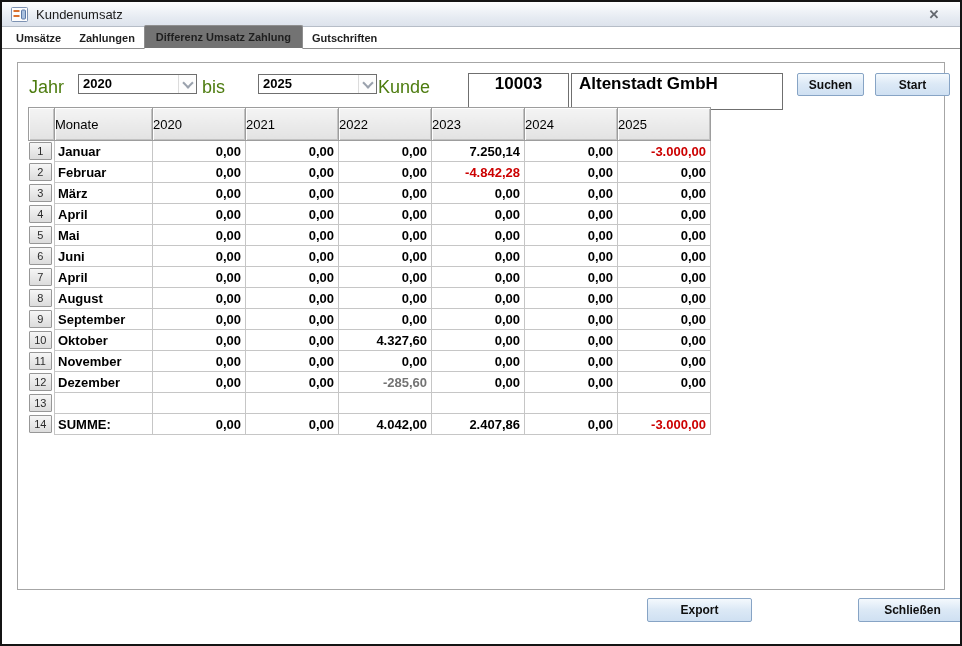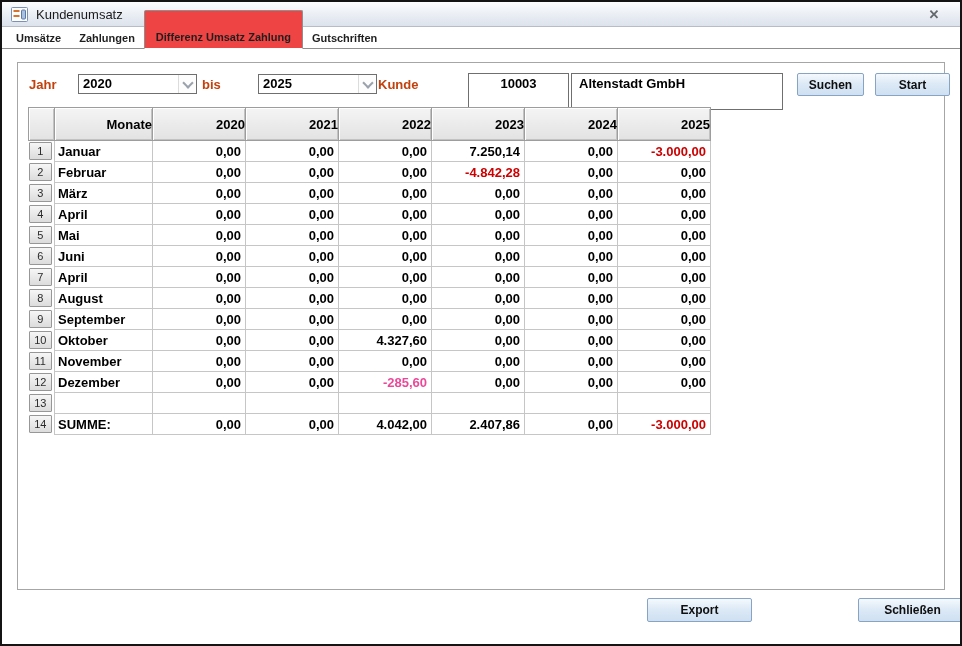--- a/index.html
+++ b/index.html
@@ -7,47 +7,47 @@
 
   
   .titlebar{height:24px;background:linear-gradient(#fcfdfe,#e6ebf2 65%,#dde3ec);border-bottom:1px solid #b6bdc7;display:flex;align-items:center;padding:0 6px;}
   .win-icon{width:17px;height:15px;margin-left:3px;flex:0 0 auto;}
   .win-title{font-size:13px;color:#1b1b1b;margin-left:8px;white-space:nowrap;}
   .close-btn{margin-left:auto;margin-right:10px;width:20px;height:16px;display:flex;align-items:center;justify-content:center;color:#63686f;font-size:13px;font-weight:bold;cursor:default;}
 
   
   .tabstrip{height:22px;background:#ffffff;border-bottom:1px solid #8f8f8f;display:flex;align-items:flex-end;padding-left:5px;box-sizing:border-box;}
   .tab{font-size:11px;font-weight:bold;color:#1f1f1f;padding:3px 9px 4px 9px;white-space:nowrap;cursor:default;}
-  .tab.active{border:1px solid #8f8f8f;border-bottom:1px solid #ffffff;border-radius:2px 2px 0 0;background:#ef4444;margin-bottom:-1px;padding:20px 11px 5px 11px;}
+  .tab.active{border:1px solid #8f8f8f;border-bottom:1px solid #ffffff;border-radius:2px 2px 0 0;background:#737373;margin-bottom:-1px;padding:5px 11px 5px 11px;}
 
   
   .panel{position:absolute;left:15px;top:60px;width:926px;height:526px;border:1px solid #a6a6a6;background:#ffffff;box-sizing:content-box;}
-  .flabel{position:absolute;font-size:13px;font-weight:bold;color:#c2410c;white-space:nowrap;}
+  .flabel{position:absolute;font-size:18px;font-weight:normal;color:#4d7c0f;white-space:nowrap;}
   #lbl-jahr{left:11px;top:14px;}
   #lbl-bis{left:184px;top:14px;}
   #lbl-kunde{left:360px;top:14px;}
 
   .combo{position:absolute;height:20px;display:flex;align-items:stretch;border:1px solid #6f6f6f;background:#fff;box-sizing:border-box;cursor:default;}
   #combo-von{left:60px;top:11px;width:119px;}
   #combo-bis{left:240px;top:11px;width:119px;}
   .combo .val{flex:1;font-weight:bold;font-size:13px;line-height:18px;padding-left:4px;color:#000;}
   .combo .arrow{width:17px;display:flex;align-items:center;justify-content:center;border-left:1px solid #dcdcdc;background:#fdfdfd;}
   .chev{width:6px;height:6px;border-right:2px solid #9aa2ad;border-bottom:2px solid #9aa2ad;transform:rotate(45deg);margin-top:-3px;}
 
-  .tfield{position:absolute;height:37px;border:1px solid #6f6f6f;background:#fff;box-sizing:border-box;font-weight:bold;font-size:13px;line-height:19px;color:#000;}
+  .tfield{position:absolute;height:37px;border:1px solid #6f6f6f;background:#fff;box-sizing:border-box;font-weight:bold;font-size:17px;line-height:19px;color:#000;}
   #fld-nr{left:450px;top:10px;width:101px;text-align:center;}
   #fld-name{left:553px;top:10px;width:212px;padding-left:7px;}
 
   .btn{position:absolute;box-sizing:border-box;border:1px solid #87a4c5;border-radius:2px;background:linear-gradient(#f4f9fd,#dcE9f6 48%,#cfe0f2);font-weight:bold;font-size:12px;color:#0f0f0f;display:flex;align-items:center;justify-content:center;cursor:default;margin-left:20px;}
   #btn-suchen{left:759px;top:10px;width:67px;height:23px;}
   #btn-start{left:837px;top:10px;width:75px;height:23px;}
 
   
   .datatable{position:absolute;left:10px;top:44px;border-collapse:collapse;table-layout:fixed;}
-  .datatable th{height:32px;background:linear-gradient(#f4f4f4,#e2e2e2);border:1px solid #9d9d9d;box-shadow:inset 1px 1px 0 #ffffff,inset -1px -1px 0 #c2c2c2;font-size:13px;font-weight:bold;color:#000;text-align:right;padding:0;}
+  .datatable th{height:32px;background:linear-gradient(#f4f4f4,#e2e2e2);border:1px solid #9d9d9d;box-shadow:inset 1px 1px 0 #ffffff,inset -1px -1px 0 #c2c2c2;font-size:13px;font-weight:normal;color:#000;text-align:left;padding:0;}
   .datatable td{height:20px;padding:0;font-size:13px;font-weight:bold;color:#000;overflow:hidden;white-space:nowrap;}
   td.selcell{border:0;background:#fff;padding:0 2px 0 0;}
   .rowsel{height:16px;margin:1px 0;border:1px solid #979797;border-radius:1px;background:linear-gradient(#f6f6f6,#dcdcdc);font-size:11px;font-weight:normal;color:#2b2b2b;text-align:center;line-height:16px;}
   td.monthcell{border:1px solid #c6c6c6;text-align:left;padding-left:3px;}
   td.valcell{border:1px solid #c6c6c6;text-align:right;padding-right:4px;}
 
   
   #btn-export{left:625px;top:596px;width:105px;height:24px;}
   #btn-schliessen{left:836px;top:596px;width:109px;height:24px;}
 </style>
@@ -258,21 +258,21 @@
             <td class="valcell">0,00</td>
             <td class="valcell">0,00</td>
           </tr>
           <tr>
             <td class="selcell">
               <div class="rowsel">12</div>
             </td>
             <td class="monthcell">Dezember</td>
             <td class="valcell">0,00</td>
             <td class="valcell">0,00</td>
-            <td class="valcell" style="color: #ec4899;">-285,60</td>
+            <td class="valcell" style="color: #737373;">-285,60</td>
             <td class="valcell">0,00</td>
             <td class="valcell">0,00</td>
             <td class="valcell">0,00</td>
           </tr>
           <tr>
             <td class="selcell">
               <div class="rowsel">13</div>
             </td>
             <td class="monthcell"></td>
             <td class="valcell"></td>

